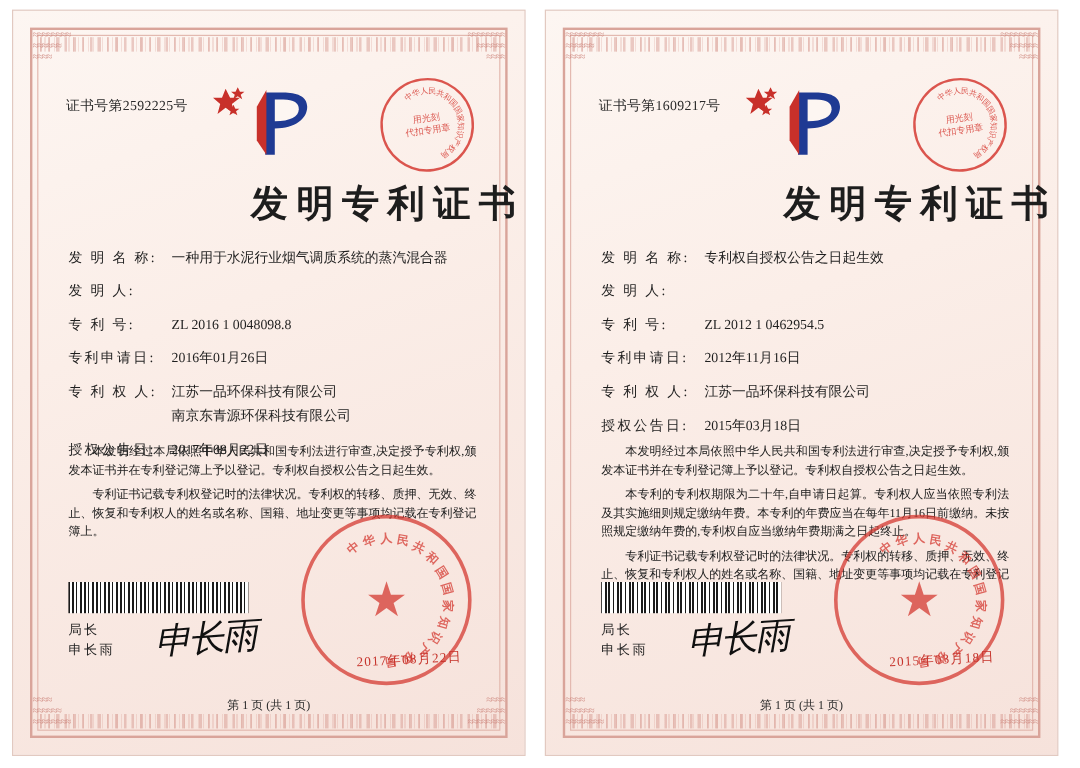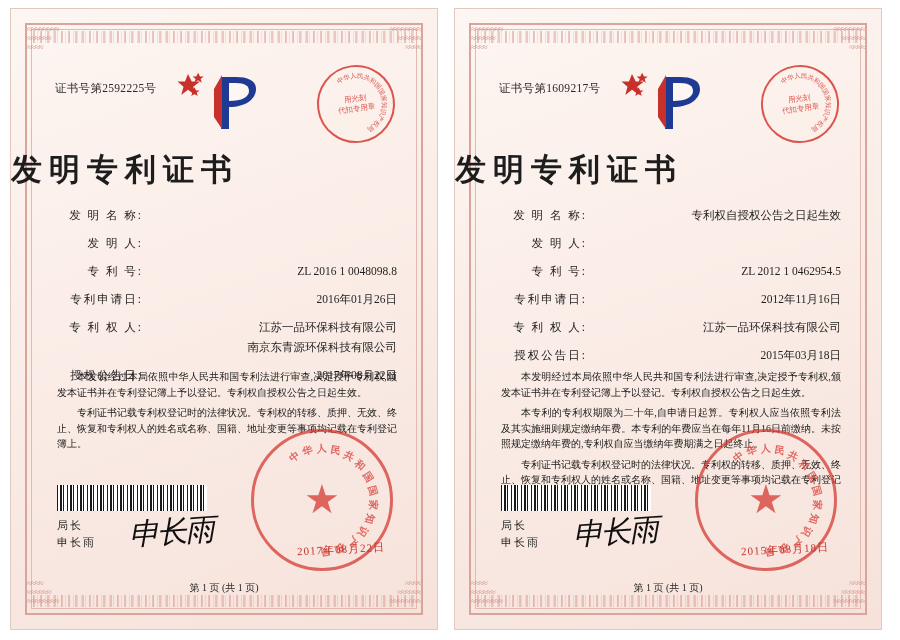--- a/index.html
+++ b/index.html
@@ -123,37 +123,36 @@
     transform: translateY(-50%);
     text-align: center;
     font-size: 7.5px;
     line-height: 10px;
   }
 
   .title {
     position: absolute;
     left: 0; right: 0;
     top: 140px;
-    text-align: left;
+    text-align: right;
     font-size: 31px;
     font-weight: bold;
     letter-spacing: 7px;
     color: #1d1d1d;
     font-family: Liberation Mono, monospace;
   }
 
   .fields {
     position: absolute;
     left: 46px;
     right: 40px;
     top: 196px;
     font-size: 11.5px;
     color: #1f1f1f;
     line-height: 20px;
-    text-align: right;
   }
   .field-row {
     display: flex;
     align-items: flex-start;
     margin-bottom: 8px;
   }
   .field-label {
     width: 86px;
     flex: 0 0 86px;
     letter-spacing: 2px;
@@ -311,20 +310,21 @@
         <span style="transform:rotate(60deg) translate(32px) rotate(90deg)">局</span>
       </div>
       <div class="center-text">用光刻<br>代扣专用章</div>
     </div>
 
     <div class="title">发明专利证书</div>
 
     <div class="fields">
       <div class="field-row">
         <div class="field-label">发 明 名 称:</div>
+        <div class="field-value">一种用于水泥行业烟气调质系统的蒸汽混合器</div>
       </div>
       <div class="field-row">
         <div class="field-label">发 明 人:</div>
       </div>
       <div class="field-row">
         <div class="field-label">专 利 号:</div>
         <div class="field-value">ZL 2016 1 0048098.8</div>
       </div>
       <div class="field-row">
         <div class="field-label">专利申请日:</div>

